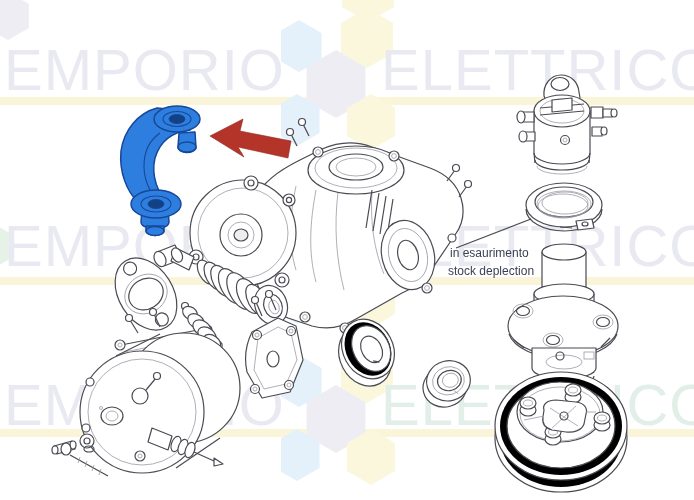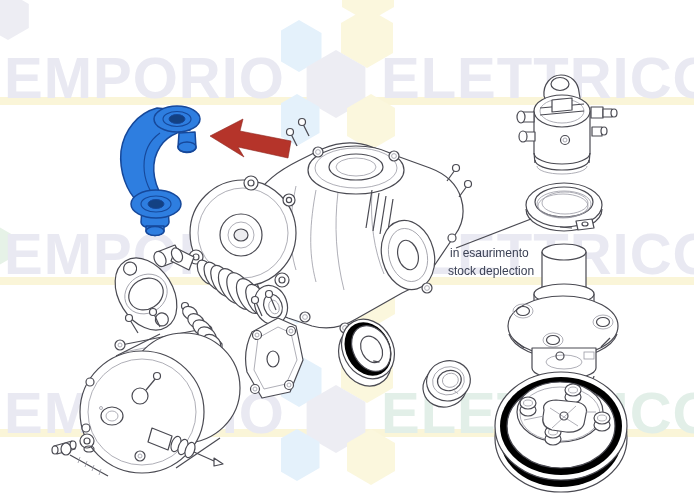--- a/index.html
+++ b/index.html
@@ -3,21 +3,21 @@
 <meta charset="utf-8">
 <style>
   html,body{margin:0;padding:0;background:#fff;}
   .stage{position:relative;width:694px;height:500px;overflow:hidden;
          background:var(--background,#ffffff);
          font-family:"Liberation Sans",sans-serif;}
   
   .wm-layer{position:absolute;inset:0;}
   .wm-strip{position:absolute;left:0;width:694px;height:8px;background:var(--wm-strip,#faf5d8);}
   .wm-row{position:absolute;left:0;width:694px;height:64px;}
-  .wm-word{position:absolute;top:8px;font-weight:bold;font-size:58px;line-height:1.15;
+  .wm-word{position:absolute;top:0;font-weight:normal;font-size:58px;line-height:1.15;
            letter-spacing:1px;white-space:nowrap;color:var(--wm-text,#e9e9f2);}
   .wm-word.right{left:381px;}
   .wm-word.left{left:4px;}
   .wm-green{color:var(--wm-text-green,#e2efe8);}
   .hx-b{fill:var(--hex-blue,#e4f1fb);}
   .hx-y{fill:var(--hex-yellow,#fbf7dd);}
   .hx-g{fill:var(--hex-gray,#ededf3);}
   .hx-gr{fill:var(--hex-green,#e6f2e7);}
   .hx-svg{position:absolute;}
   

